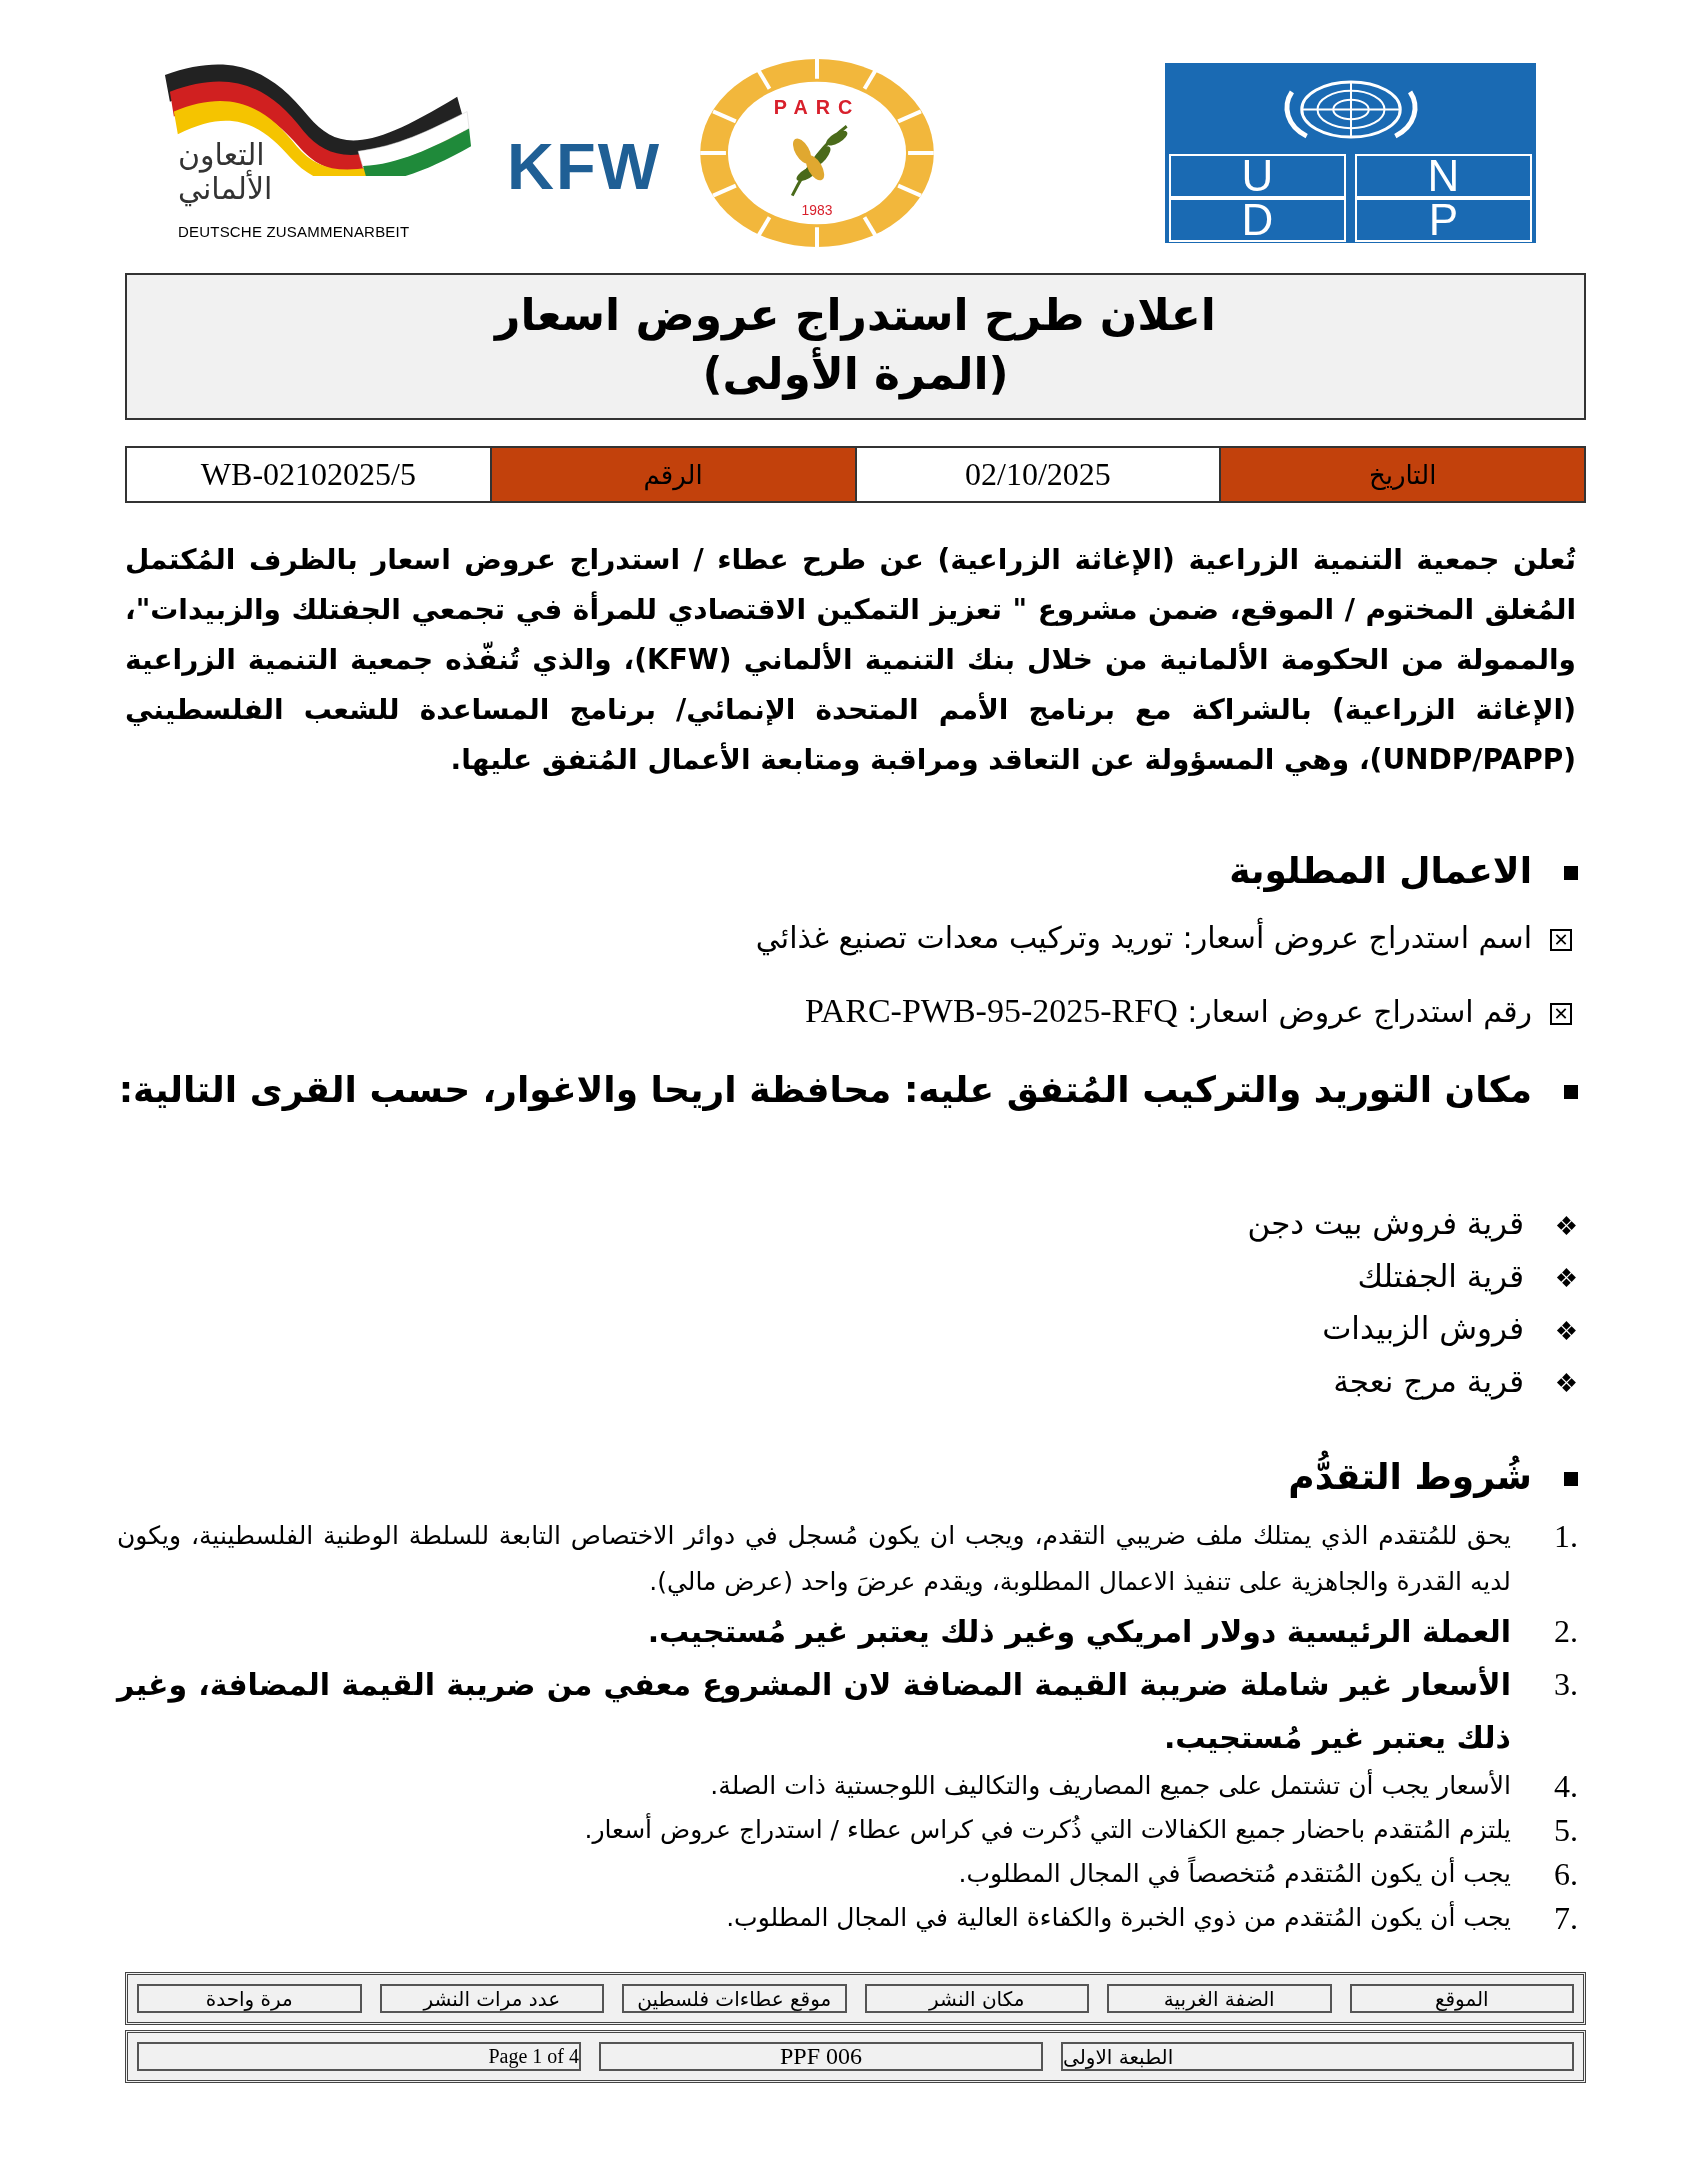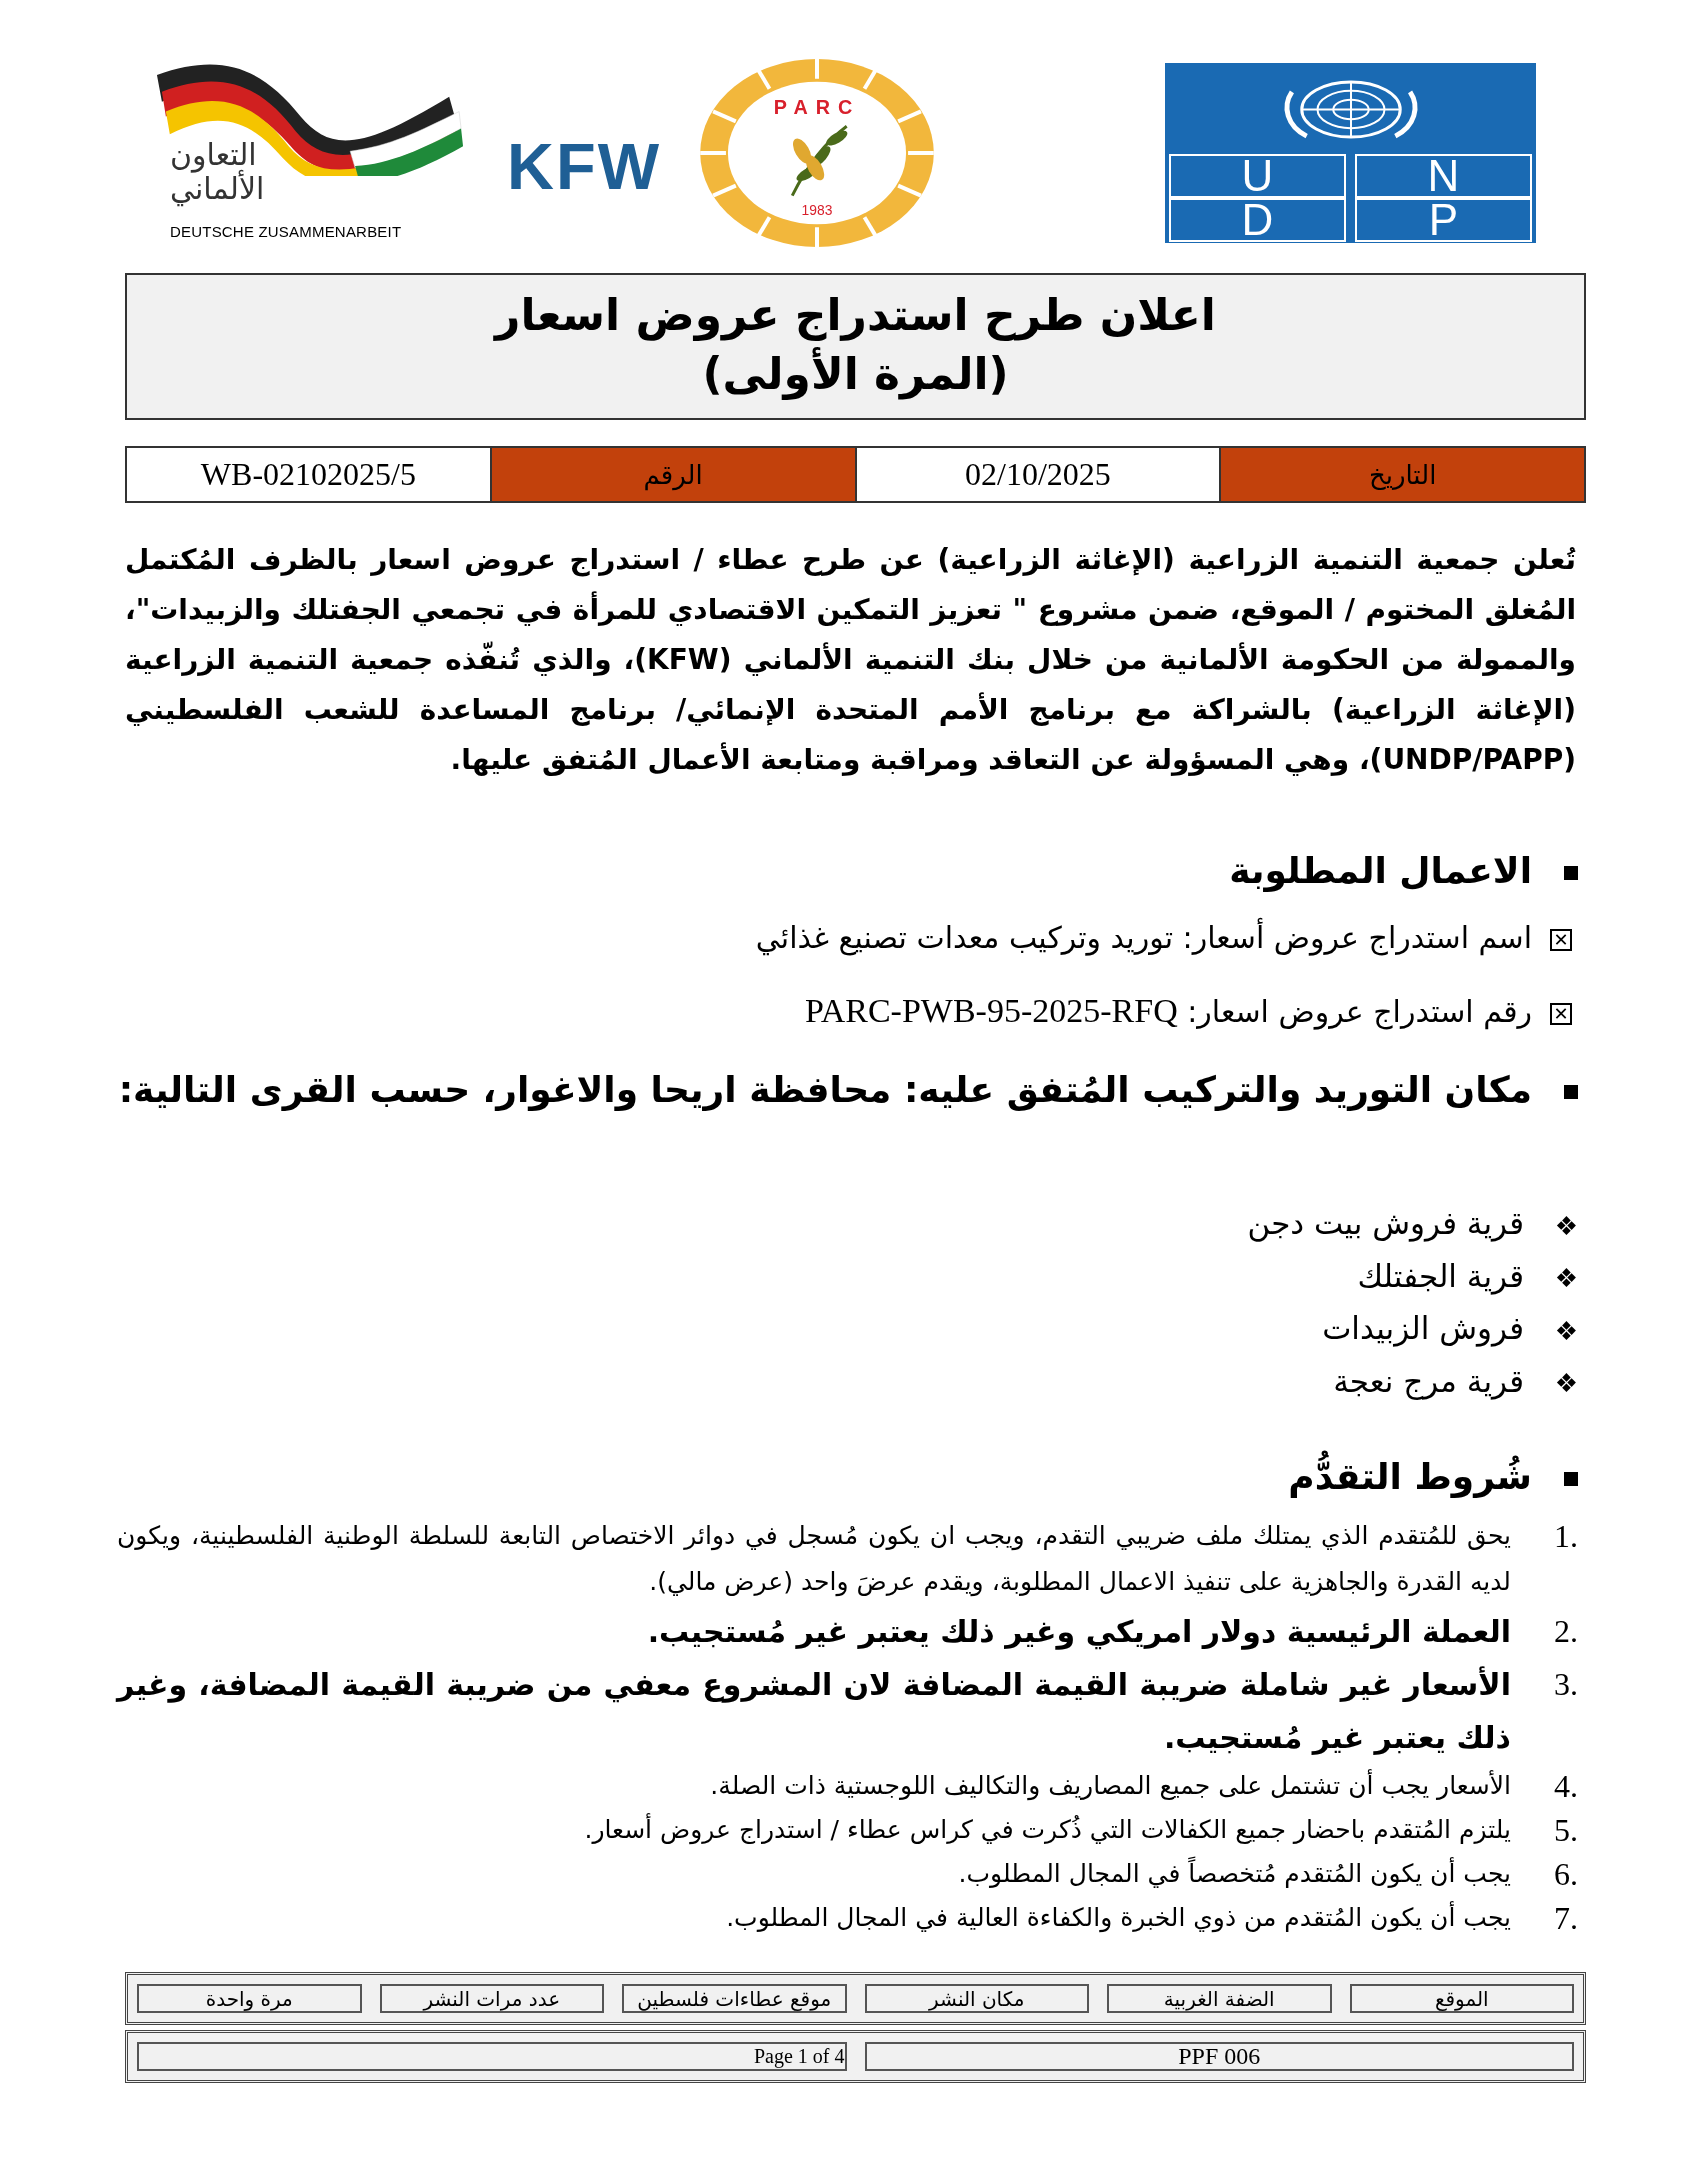--- a/index.html
+++ b/index.html
@@ -1,19 +1,19 @@
 <!DOCTYPE html>
 <html><head>
 <meta charset="utf-8">
 <style>
   html, body { margin:0; padding:0; background:#ffffff; }
   body { width:1683px; height:2178px; position:relative; overflow:hidden; font-family:"DejaVu Sans", "Liberation Sans", sans-serif; color:#000; }
   .abs { position:absolute; }
   
-  .logo-de { left:152px; top:57px; width:317px; height:188px; }
+  .logo-de { left:160px; top:57px; width:317px; height:188px; }
   .logo-de .arabic { position:absolute; left:18px; top:81px; font-family:"DejaVu Sans", sans-serif; font-size:30px; line-height:34px; color:#333; direction:rtl; text-align:left; width:119px; }
   .logo-de .latin { position:absolute; left:18px; top:166px; font-family:"Liberation Sans", sans-serif; font-size:15px; color:#000000; letter-spacing:0.2px; white-space:nowrap; }
   .logo-kfw { left:507px; top:129px; font-family:"Liberation Sans", sans-serif; font-weight:bold; font-size:65px; color:#1f5f95; letter-spacing:2px; }
   .logo-parc { left:698px; top:57px; width:238px; height:193px; }
   .logo-undp { left:1165px; top:63px; width:371px; height:180px; background:#1a6ab3; }
   .undp-top { position:absolute; left:6px; top:6px; right:6px; height:81px; background:#1a6ab3; display:flex; align-items:center; justify-content:center; }
   .undp-cell { position:absolute; width:173px; height:40px; background:#1a6ab3; border:2px solid #fff; color:#fff; font-family:"Liberation Sans", sans-serif; font-size:44px; line-height:40px; text-align:center; }
   
   .title-box { left:125px; top:273px; width:1461px; height:147px; background:#f1f1f1; border:2px solid #333; box-sizing:border-box; text-align:center; direction:rtl; }
   .title-box .l1 { font-family:"DejaVu Sans", sans-serif; font-weight:bold; font-size:44px; line-height:59px; margin-top:10px; }
@@ -205,16 +205,17 @@
 
 <div class="abs ft ft1">
   <div class="fc">الموقع</div>
   <div class="fc">الضفة الغربية</div>
   <div class="fc">مكان النشر</div>
   <div class="fc">موقع عطاءات فلسطين</div>
   <div class="fc">عدد مرات النشر</div>
   <div class="fc">مرة واحدة</div>
 </div>
 <div class="abs ft ft2">
+  <div class="fc right">الطبعة الاولى</div>
   <div class="fc mid">PPF 006</div>
   <div class="fc left">Page 1 of 4</div>
 </div>
 
 
 </body></html>

